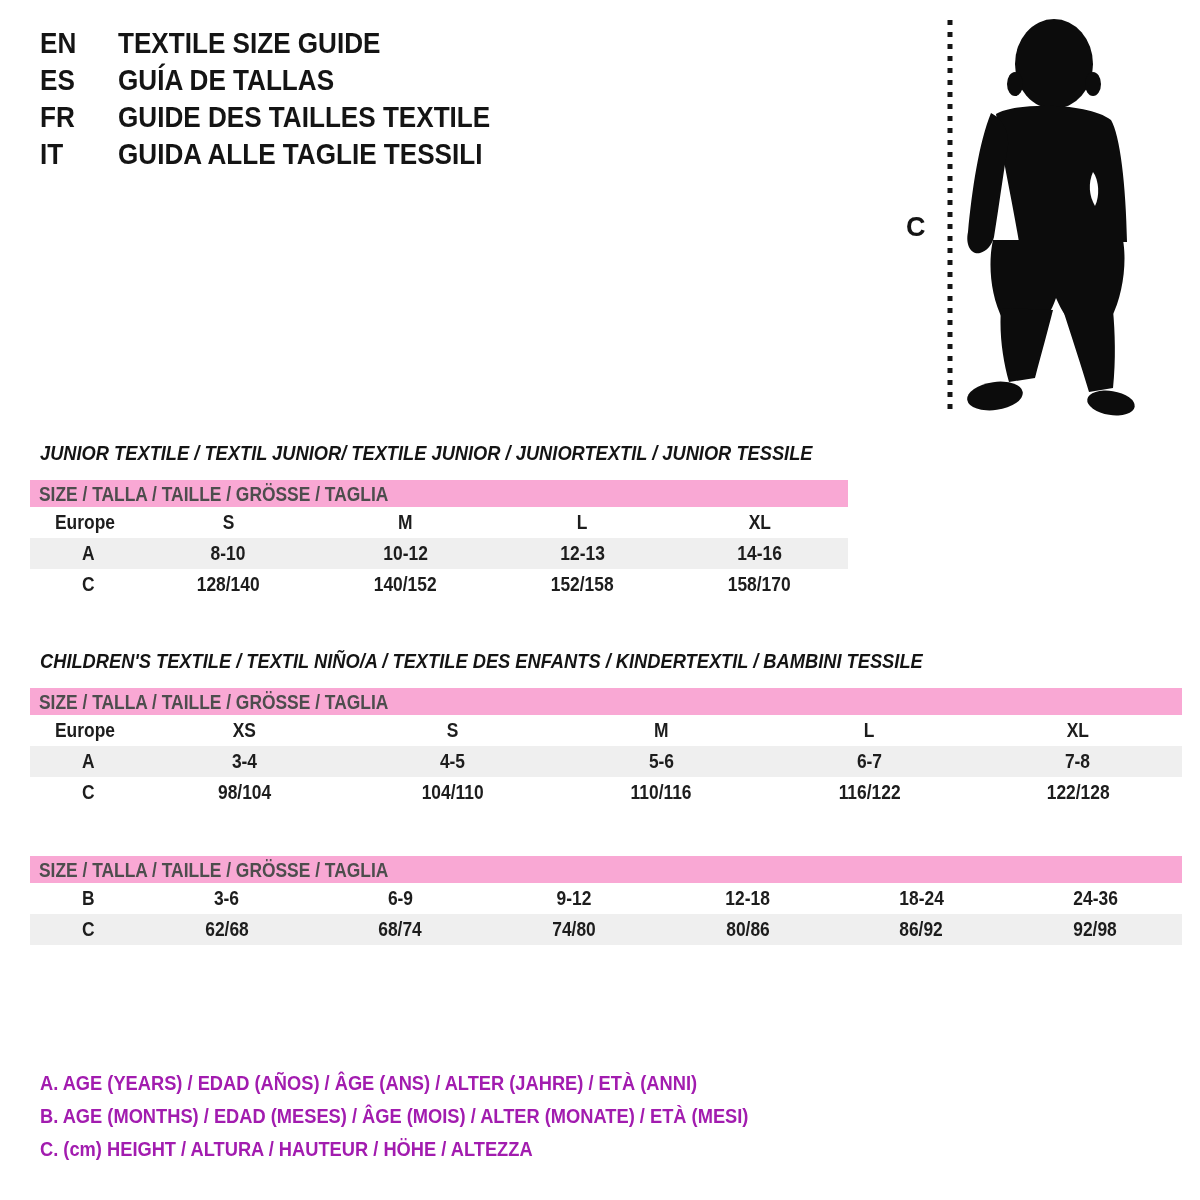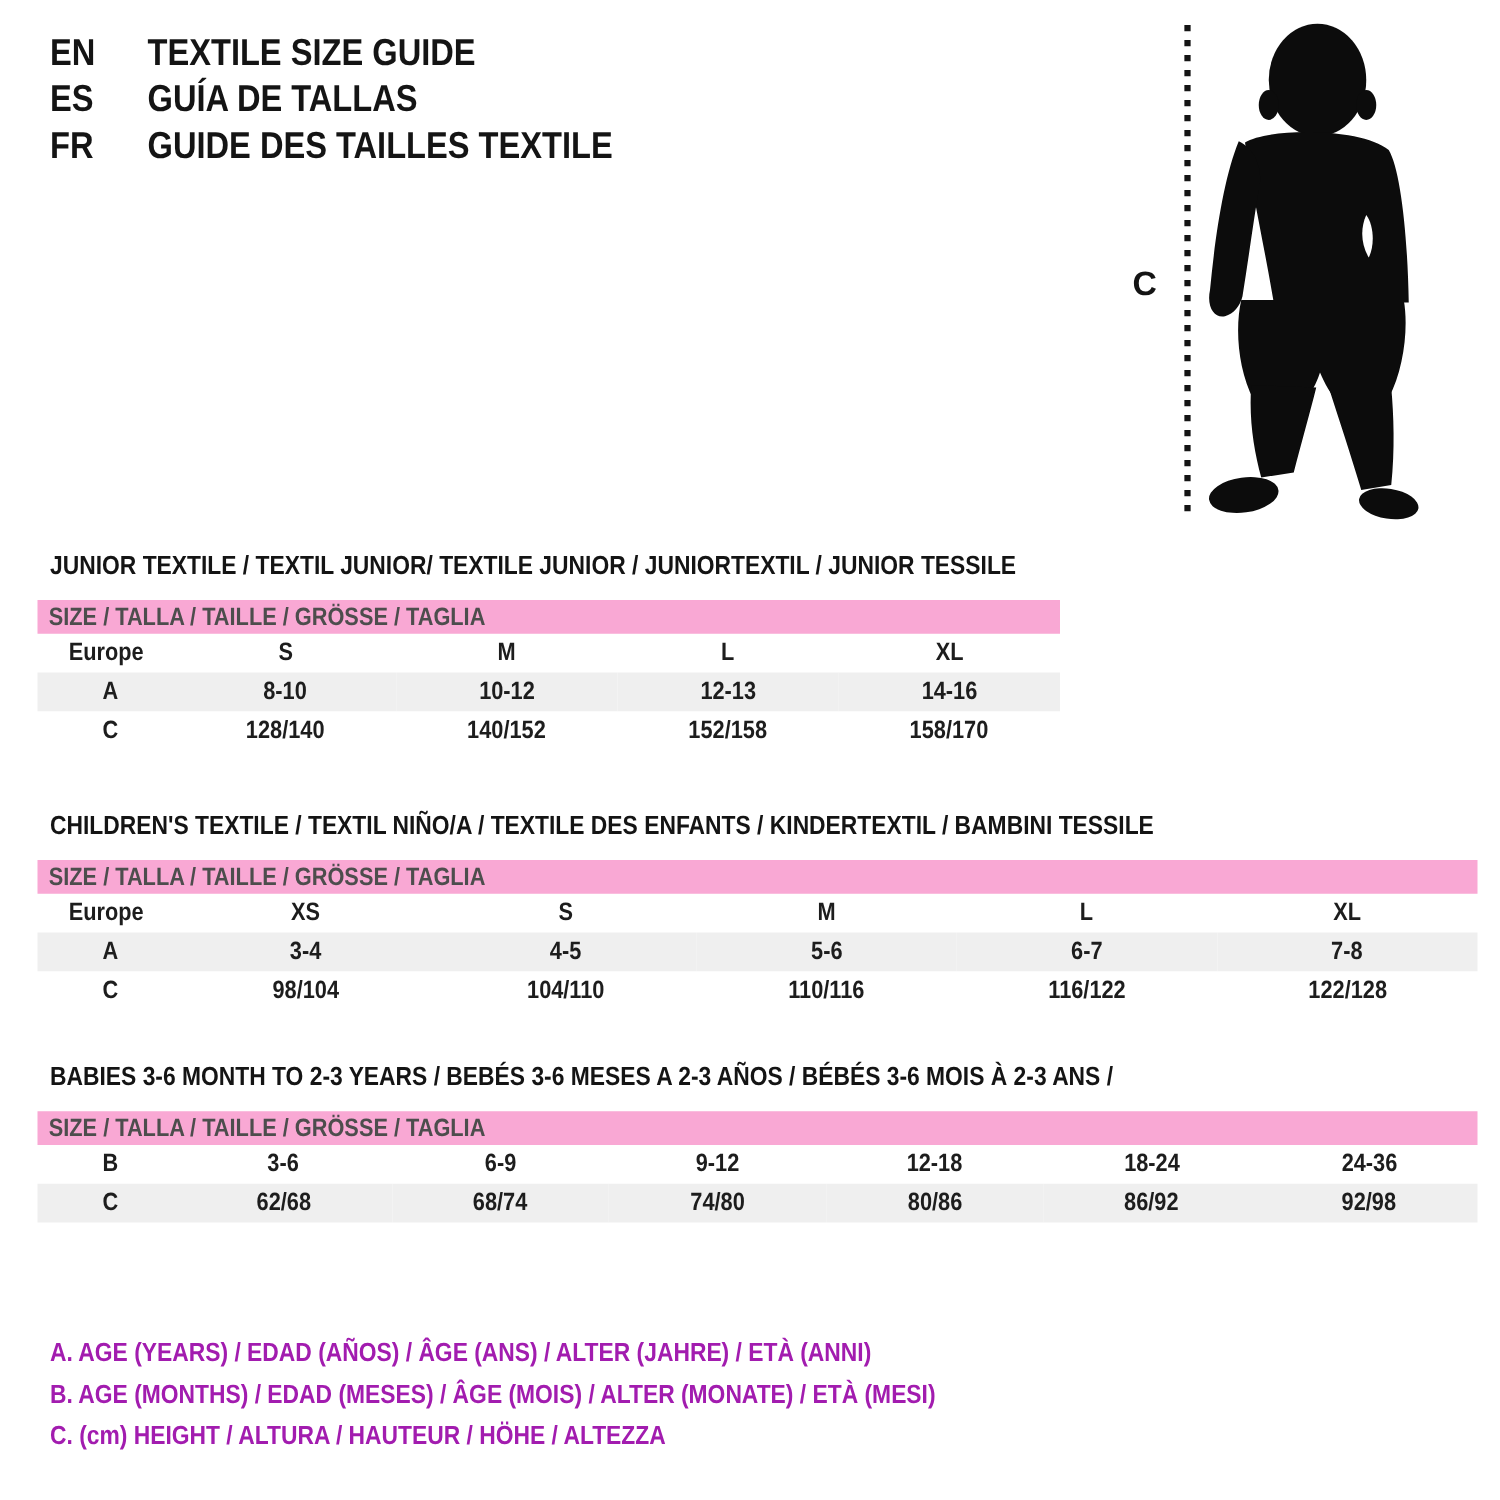--- a/index.html
+++ b/index.html
@@ -20,21 +20,21 @@
   
   .figure-svg { position:absolute; left:943px; top:10px; }
   .figure-label { position:absolute; left:906px; top:212px; font-size:27px; color:#141414; }
 
   
   .size-section { position:absolute; left:30px; }
   .sec-junior   { top:436px; width:818px; }
   .sec-children { top:644px; width:1152px; }
   .sec-babies   { top:845px; width:1152px; }
   .sec-title { padding-left:10px; color:#141414; font-size:21px; }
-  .title-line { height:33px; line-height:33px; }
+  .title-line { height:33px; line-height:33px;font-style:italic; }
   .size-table-wrap { margin-top:11px; }
   .size-bar {
     height:27px; line-height:28px; background:#f9a8d4; color:#4d4d4d;
     font-size:20px; padding-left:9px;
   }
   table { width:100%; border-collapse:collapse; table-layout:fixed; }
   td { height:31px; font-size:20px; font-weight:bold; text-align:center; padding:0; color:#1d1d1d; }
   td.lab { text-align:center; padding-left:9px; }
   tr.shaded { background:#efefef; }
 
@@ -44,20 +44,21 @@
 </style>
 </head>
 <body>
 
 <div class="page">
 
   <div class="lang-block">
       <div class="lang-row"><span class="lang-code cnd">EN</span><span class="lang-title cnd">TEXTILE SIZE GUIDE</span></div>
       <div class="lang-row"><span class="lang-code cnd">ES</span><span class="lang-title cnd">GUÍA DE TALLAS</span></div>
       <div class="lang-row"><span class="lang-code cnd">FR</span><span class="lang-title cnd">GUIDE DES TAILLES TEXTILE</span></div>
+      <div class="lang-row"><span class="lang-code cnd">IT</span><span class="lang-title cnd">GUIDA ALLE TAGLIE TESSILI</span></div>
     </div>
 
   <div class="figure-label">C</div>
   <svg class="figure-svg" width="200" height="410" viewBox="0 0 200 410" aria-hidden="true">
     <line x1="7" y1="10" x2="7" y2="402" stroke="#141414" stroke-width="5" stroke-dasharray="5 7"></line>
     <g fill="#0c0c0c">
       <ellipse cx="111" cy="54" rx="39" ry="45"></ellipse>
       <ellipse cx="72" cy="74" rx="8" ry="12"></ellipse>
       <ellipse cx="150" cy="74" rx="8" ry="12"></ellipse>
       <path d="M 53 104 C 72 92 146 92 168 110 C 177 125 183 175 184 232 L 76 232 C 68 185 58 140 53 104 Z"></path>
@@ -156,21 +157,20 @@
               <td><span class="cnd ctr">116/122</span></td>
               <td><span class="cnd ctr">122/128</span></td>
             </tr>
           </tbody>
         </table>
     </div>
   </section>
 
   <section class="size-section sec-babies">
     <div class="sec-title">
-        <div class="title-line"><span class="cnd">BABIES 3-6 MONTH TO 2-3 YEARS / BEBÉS 3-6 MESES A 2-3 AÑOS / BÉBÉS 3-6 MOIS À 2-3 ANS /</span></div>
       </div>
     <div class="size-table-wrap">
       <div class="size-bar">
         <span class="cnd">SIZE / TALLA / TAILLE / GRÖSSE / TAGLIA</span>
       </div>
       <table>
           <colgroup>
             <col style="width: 110px;">
             <col>
             <col>

